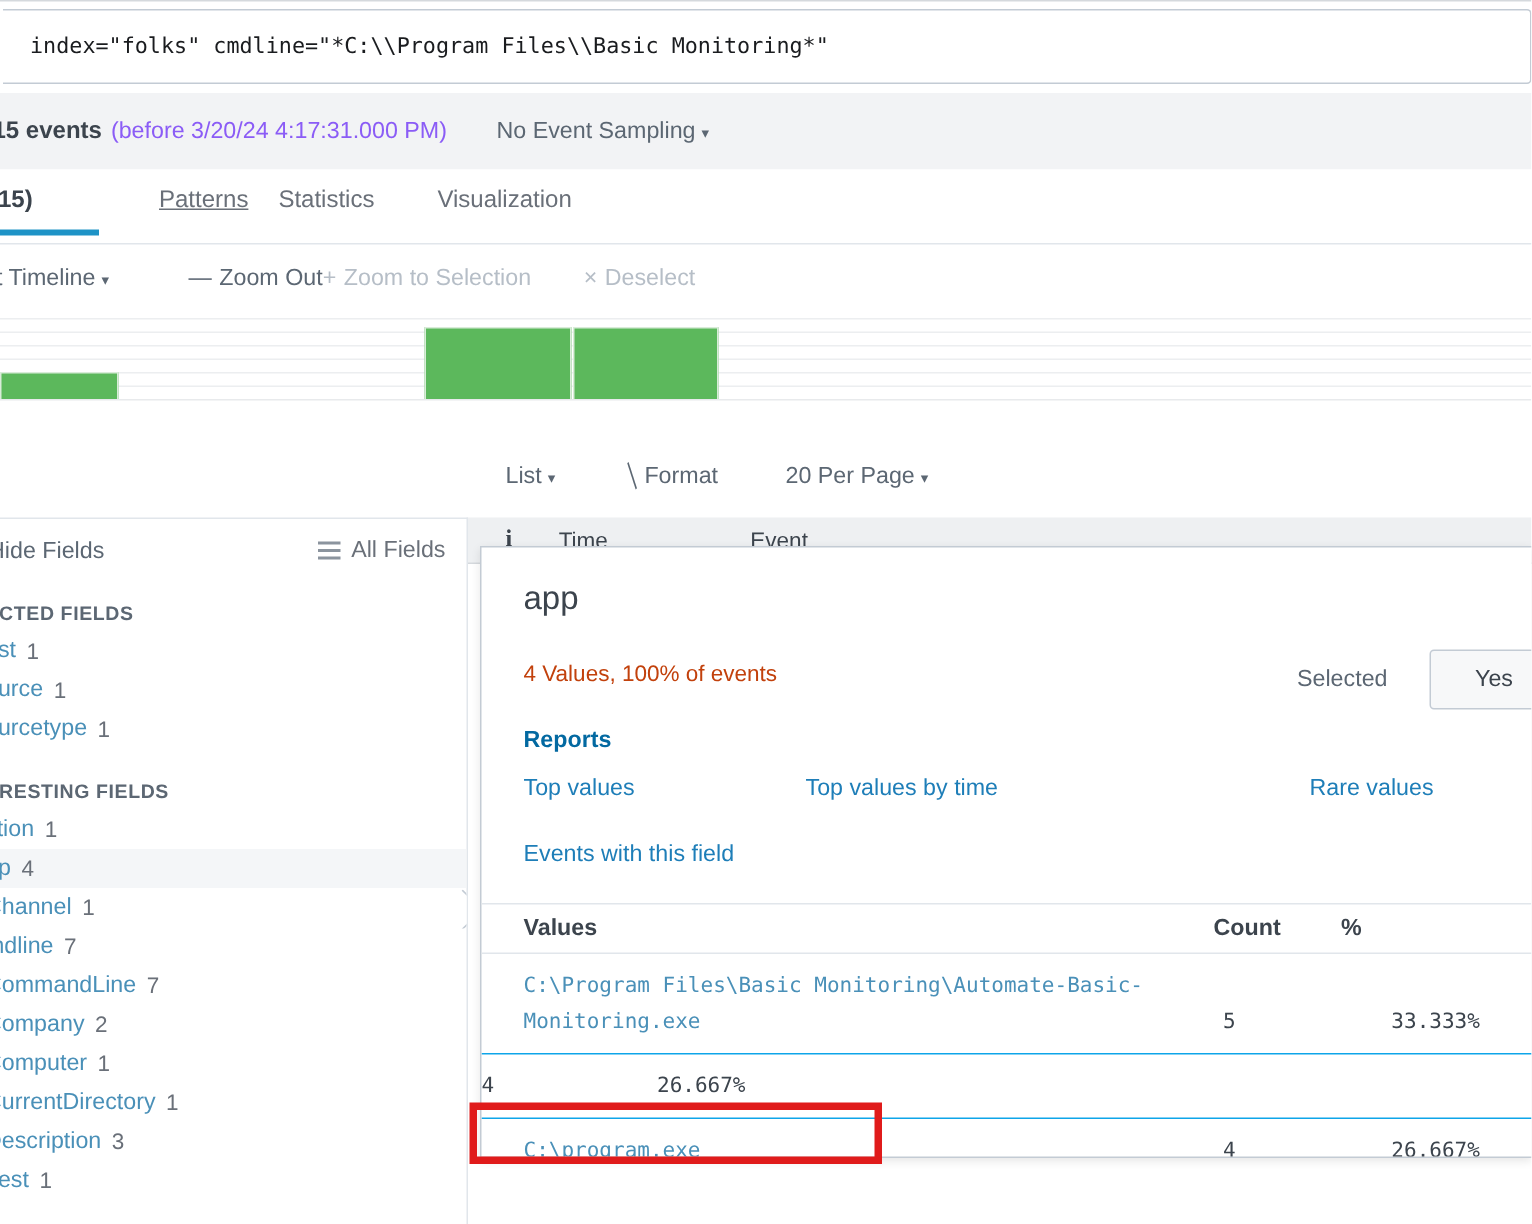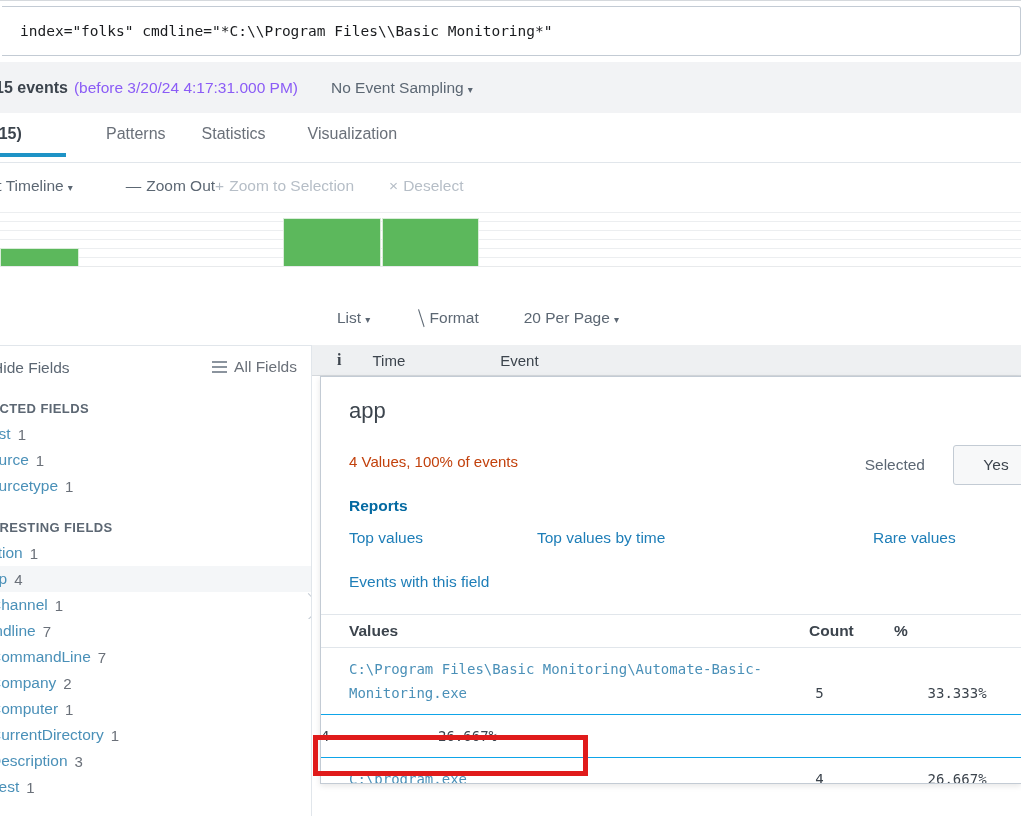--- a/index.html
+++ b/index.html
@@ -67,22 +67,22 @@
   .tab {
     font-size: 16px; color: #6a7079; padding: 12px 0 13px 0;
     cursor: pointer; position: relative;
   }
   .tab.active { color: #3c444d; font-weight: bold; }
   .tab.active .tab-underline {
     position: absolute; left: 0; right: 0; bottom: -1px; height: 4px;
     background: #1e93c6;
   }
   .tab-events { margin-left: -44px; width: 110px; }
-  .tab-patterns { margin-left: 40px; }
-  .tab-statistics { margin-left: 36px; }
+  .tab-patterns { margin-left: 40px; text-decoration: underline; }
+  .tab-statistics { margin-left: 20px; }
   .tab-visualization { margin-left: 42px; }
 
   
   .tl-toolbar {
     position: absolute; left: 0; top: 164px; width: 1021px; height: 44px;
     background: #ffffff; display: flex; align-items: center;
   }
   .tl-btn { font-size: 15.5px; color: #5c6773; cursor: pointer; white-space: nowrap; }
   .tl-btn.disabled { color: #b6bec7; cursor: default; }
   .tl-format { margin-left: -38px; }
@@ -182,21 +182,21 @@
     background: #eef0f2; border-bottom: 1px solid #d5d9dd;
     display: flex; align-items: center;
     font-size: 15px; color: #3c444d;
   }
   .ev-i { margin-left: 25px; font-weight: bold; font-family: "Liberation Serif", serif; font-size: 16px; }
   .ev-time { margin-left: 31px; }
   .ev-event { margin-left: 95px; }
 
   
   .popover {
-    position: absolute; left: 320px; top: 376px; width: 701px; height: 408px;
+    position: absolute; left: 320px; top: 364px; width: 701px; height: 408px;
     background: #ffffff;
     border: 1px solid #c3cbd4;
     border-right: none;
     box-shadow: 0 2px 6px rgba(0,0,0,0.10);
     overflow: hidden;
   }
   .pop-title {
     font-size: 22px; color: #3c444d; margin: 21px 0 0 28px;
     font-weight: normal;
   }

